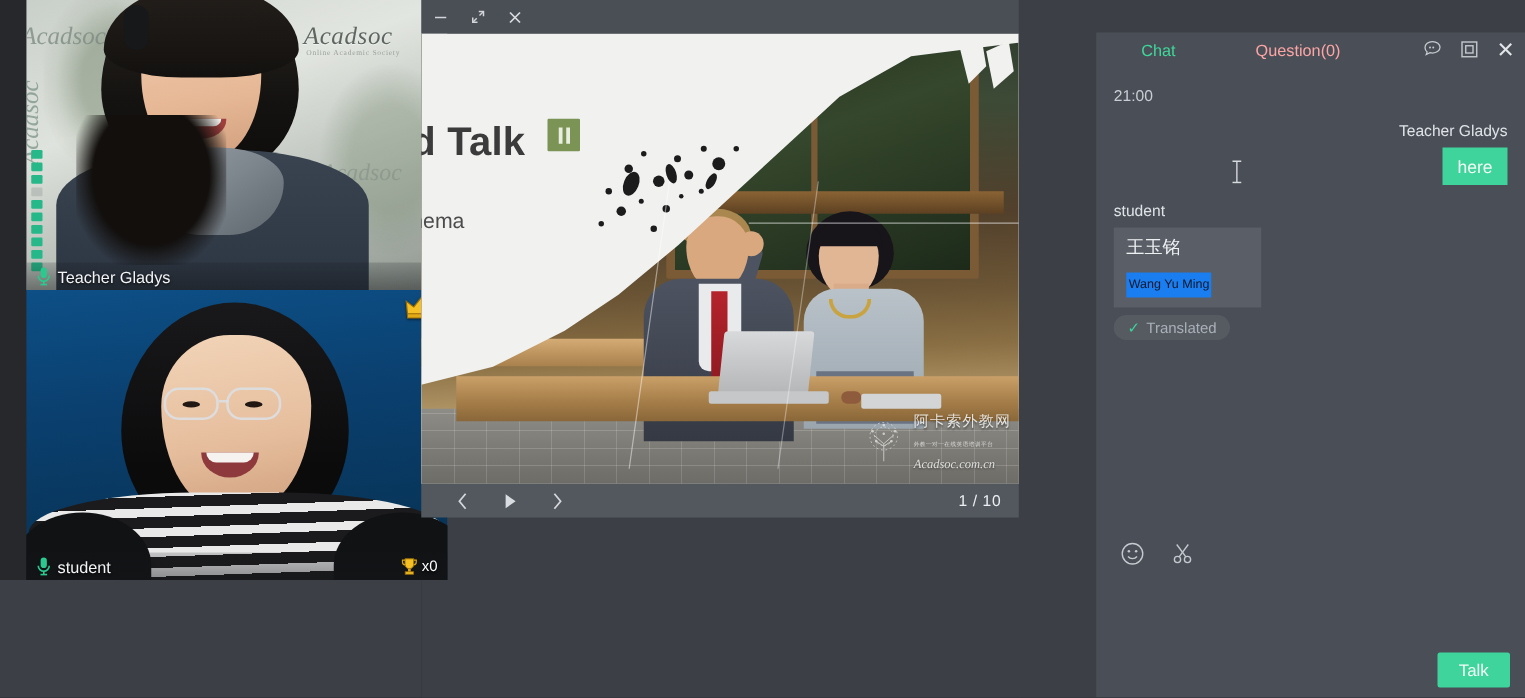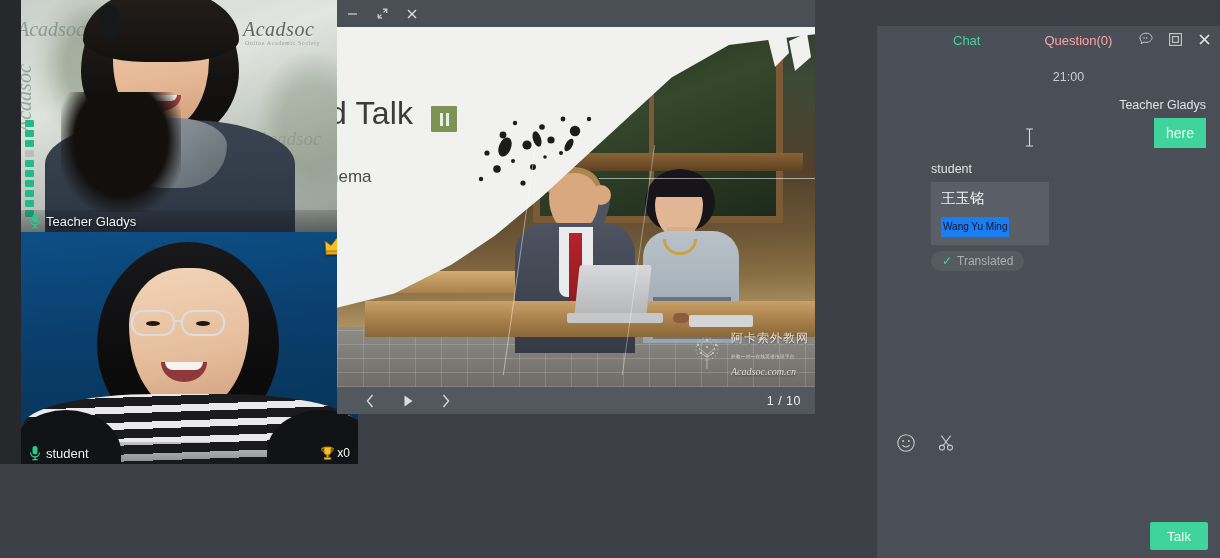--- a/index.html
+++ b/index.html
@@ -238,22 +238,22 @@
 
   
   .slide-white {
     position: absolute; left: 0; top: 0; width: 478px; height: 360px;
     background: #f1f1f0;
     clip-path: polygon(0 0, 100% 0, 100% 2%, 82% 5%, 70% 14%, 61% 25%, 52% 36%, 43% 47%, 33% 58%, 24% 66%, 12% 74%, 0 78%);
   }
   .splatter { position: absolute; left: 0; top: 0; width: 478px; height: 360px; pointer-events: none; }
   .slide-title {
     position: absolute; left: -8px; top: 68px;
-    font-size: 32px; color: #3b3b3b; font-weight: 400; letter-spacing: .2px;
-    display: flex; align-items: flex-end; gap: 18px;
+    font-size: 32px; color: #3b3b3b; font-weight: 700; letter-spacing: .2px;
+    display: flex; align-items: flex-start; gap: 18px;
   }
   .pause-badge {
     width: 26px; height: 26px; background: #7b9355; display: inline-flex;
     align-items: center; justify-content: center; gap: 3px; border-radius: 1px;
   }
   .pause-badge b { display: block; width: 3px; height: 13px; background: #e9efe0; }
   .slide-sub {
     position: absolute; left: -8px; top: 140px; font-size: 17px; color: #4b4b4b;
   }
   .thin-line1 { position: absolute; left: 262px; top: 151px; width: 216px; height: 1px; background: rgba(255,255,255,.55); }
@@ -276,33 +276,33 @@
     position: absolute; left: 0; top: 387px; width: 478px; height: 27px;
     background: #53585f; display: flex; align-items: center; padding: 0 14px;
   }
   .sc-btn {
     width: 38px; height: 27px; display: flex; align-items: center; justify-content: center;
     color: #d4d8dc;
   }
   .sc-page { margin-left: auto; color: #eceff2; font-size: 12.5px; letter-spacing: .5px; }
 
   
-  .chat { position: absolute; left: 877px; top: 26px; width: 343px; height: 532px; background: #4a4f57; padding-left: 40px; }
+  .chat { position: absolute; left: 877px; top: 26px; width: 343px; height: 532px; background: #4a4f57; }
   .chat-head { position: relative; height: 30px; display: flex; align-items: center; }
   .tab {
     font-size: 13px; padding: 0 12px; color: #fca5a5; line-height: 30px;
   }
   .tab.active { color: #3fd79a; }
   .tab-chat { margin-left: 24px; }
   .tab-q { margin-left: 40px; }
   .chat-head-icons { position: absolute; right: 6px; top: 3px; display: flex; align-items: center; gap: 9px; }
   .chi { width: 20px; height: 20px; display: flex; align-items: center; justify-content: center; color: #c6cad0; }
 
   .chat-body { position: relative; height: 368px; padding: 0 14px; }
-  .ts { text-align: center; color: #c9ced4; font-size: 12.5px; margin-top: 14px; }
+  .ts { text-align: left; color: #c9ced4; font-size: 12.5px; margin-top: 14px; }
   .msg-row { margin-top: 14px; }
   .msg-row.right { text-align: right; }
   .msg-name { font-size: 12.5px; color: #dfe3e8; margin-bottom: 6px; }
   .bubble {
     display: inline-block; padding: 5px 12px; font-size: 14px; line-height: 20px;
   }
   .bubble.out { background: #3ed49b; color: #f4fbf7; margin-left: 40px; }
   .bubble.in {
     background: rgba(255,255,255,0.09); color: #eef1f4; text-align: left;
     padding: 6px 10px 8px 10px; min-width: 118px;

